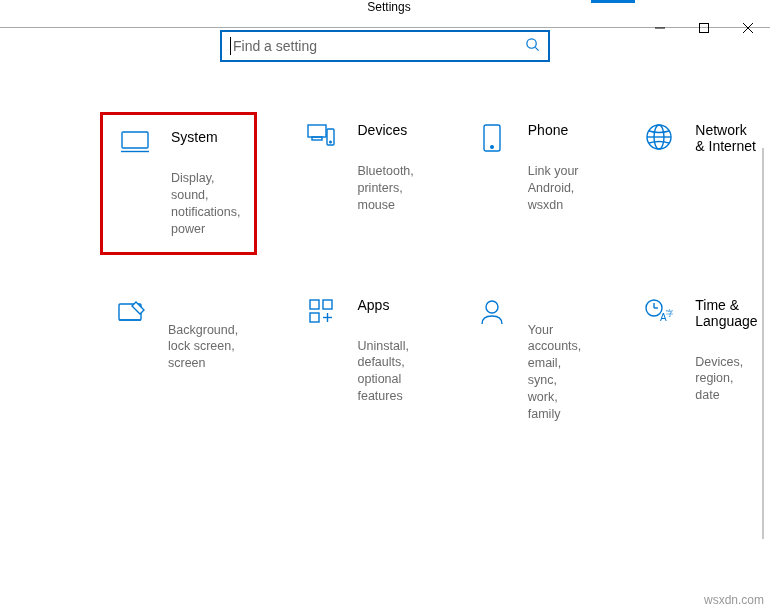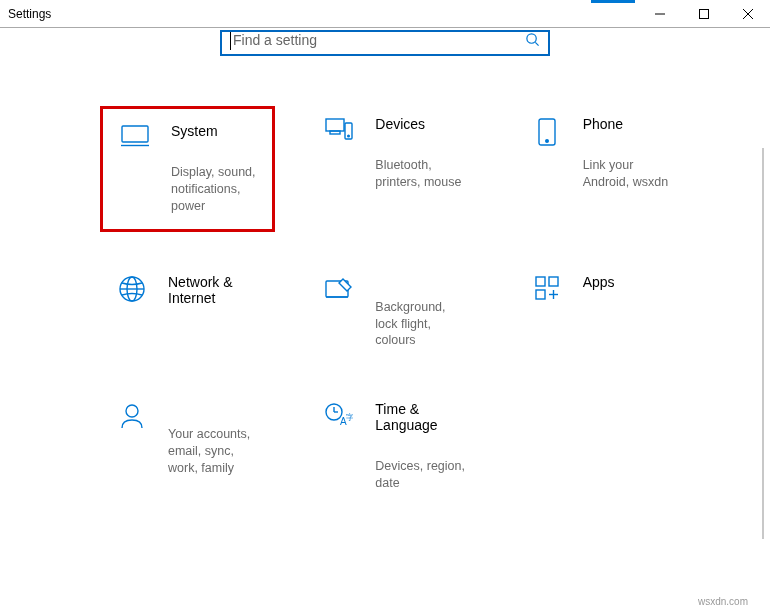--- a/index.html
+++ b/index.html
@@ -12,20 +12,21 @@
       font-size: 13px;
       color: #000;
       position: relative;
     }
     .titlebar {
       display: flex;
       align-items: center;
       height: 28px;
       border-bottom: 1px solid #aaa;
       padding-left: 8px;
+      flex-direction: column;
     }
     .titlebar .title {
       font-size: 12px;
       color: #000;
     }
     .winbtns {
       margin-left: auto;
       display: flex;
     }
     .winbtn {
@@ -47,43 +48,44 @@
     .content {
       padding-top: 2px;
     }
     .searchwrap {
       display: flex;
       justify-content: center;
       margin-bottom: 50px;
     }
     .search {
       width: 330px;
-      height: 26px;
+      height: 32px;
       border: 2px solid #0067c0;
       display: flex;
+      align-items: center;
       padding: 0 8px;
       position: relative;
     }
     .search .caret {
       width: 1px;
       height: 18px;
       background: #000;
     }
     .search .ph {
       color: #666;
       margin-left: 2px;
       font-size: 14px;
     }
     .search .sicon {
       margin-left: auto;
       color: #0078d4;
     }
     .grid {
       display: grid;
-      grid-template-columns: 1fr 1fr 1fr;
+      grid-template-columns: 1fr 1fr 1fr 1fr;
       column-gap: 30px;
       row-gap: 48px;
       padding: 0 80px 0 100px;
       gap: 32px;
     }
     .item {
       display: flex;
       align-items: flex-start;
       padding: 10px 14px;
       min-height: 74px;
@@ -127,22 +129,22 @@
     .scroll-seg {
       width: 2px;
       flex: 1;
       background: #c8c8c8;
       margin-top: 120px;
       margin-bottom: 60px;
     }
     .watermark {
       position: absolute;
       bottom: 2px;
-      right: 22px;
-      font-size: 10px;
+      right: 6px;
+      font-size: 12px;
       color: #999;
     }
   </style>
 </head>
 <body>
 
 <div class="accent-top"></div>
 
 <div class="titlebar">
   <span class="title">Settings</span>
@@ -240,36 +242,37 @@
 
     <div class="item">
       <div class="iconbox">
         <svg width="28" height="24" viewBox="0 0 28 24" fill="none" stroke="#0078d4" stroke-width="1.4">
             <rect x="1" y="5" width="22" height="16" rx="1"></rect>
             <path d="M18 3 L26 11 L22 15 L14 7 Z" fill="#fff"></path>
             <line x1="1" y1="21" x2="23" y2="21"></line>
           </svg>
       </div>
       <div class="txt">
-        <div class="desc">Background, lock flight, colours</div>
+        <div class="desc">Background, lock screen, screen</div>
       </div>
     </div>
 
     <div class="item">
       <div class="iconbox">
         <svg width="24" height="24" viewBox="0 0 24 24" fill="none" stroke="#0078d4" stroke-width="1.4">
             <rect x="1" y="1" width="9" height="9"></rect>
             <rect x="14" y="1" width="9" height="9"></rect>
             <rect x="1" y="14" width="9" height="9"></rect>
             <line x1="14" y1="18.5" x2="23" y2="18.5"></line>
             <line x1="18.5" y1="14" x2="18.5" y2="23"></line>
           </svg>
       </div>
       <div class="txt">
         <div class="ttl">Apps</div>
+        <div class="desc">Uninstall, defaults, optional features</div>
       </div>
     </div>
 
     <div class="item">
       <div class="iconbox">
         <svg width="24" height="26" viewBox="0 0 24 26" fill="none" stroke="#0078d4" stroke-width="1.4">
             <circle cx="12" cy="8" r="6"></circle>
             <path d="M2 25 Q2 17 12 17 Q22 17 22 25"></path>
           </svg>
       </div>

